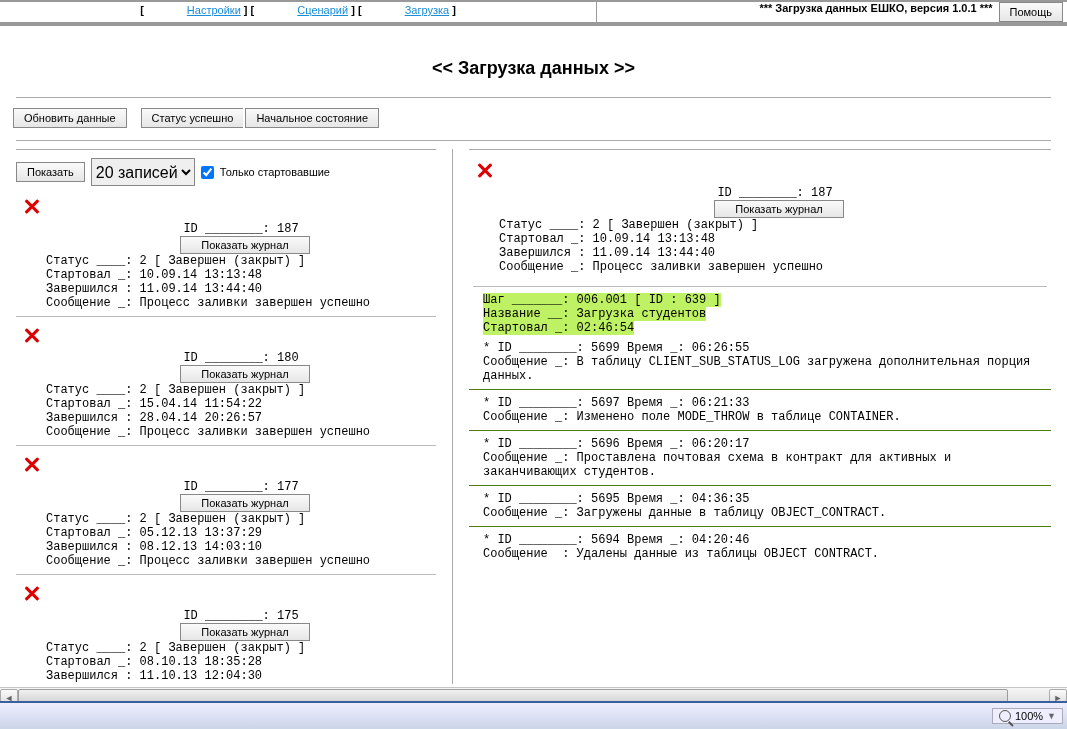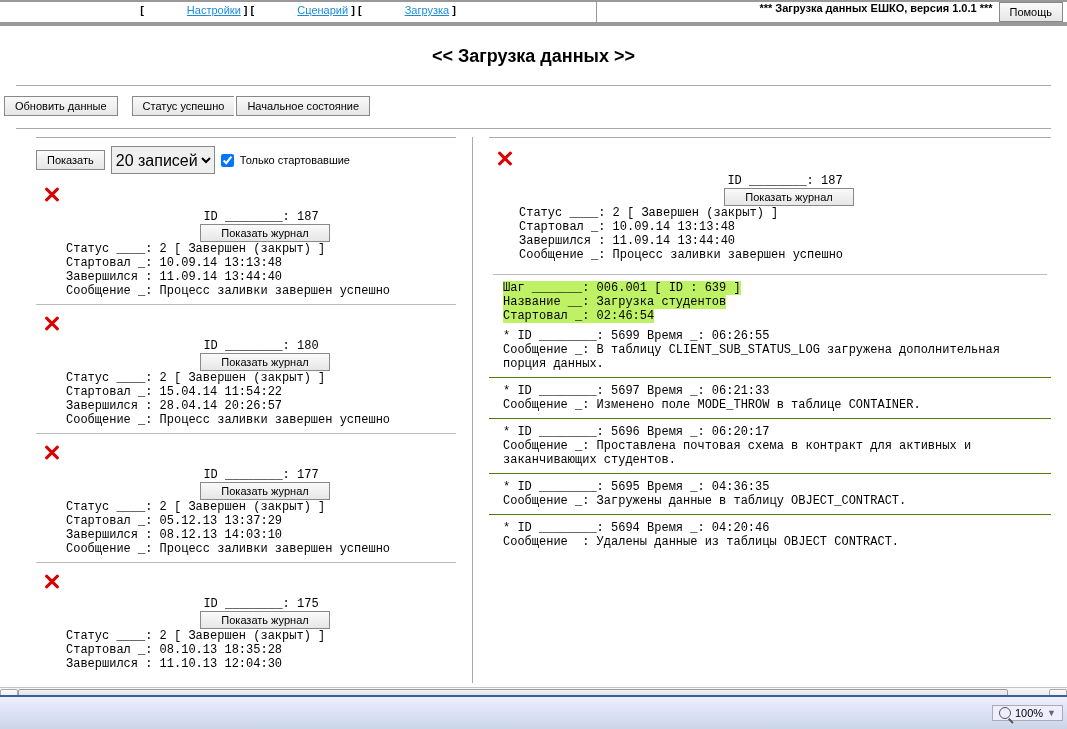--- a/index.html
+++ b/index.html
@@ -4,47 +4,47 @@
 <style>
 * { box-sizing: border-box; margin: 0; padding: 0; }
 body { font-family: Verdana, Arial, sans-serif; font-size: 11px; background: #fff; color: #000; }
 .page { width: 1067px; height: 729px; position: relative; overflow: hidden; }
 .content-wrap { height: 684px; overflow: hidden; }
 .topbar { display: flex; border-bottom: 2px solid #999; }
 .topbar-left { flex: 1; text-align: center; padding: 2px; border-right: 1px solid #999; border-top: 2px solid #999; border-bottom: 2px solid #999; }
 .topbar-right { width: 470px; text-align: right; padding: 0 4px; border-top: 2px solid #999; border-bottom: 2px solid #999; display: flex; align-items: flex-start; justify-content: flex-end; gap: 6px; }
 .topbar a { color: #1a8cd8; text-decoration: underline; margin-left: 40px; }
 .bracket { color: #000; font-weight: bold; }
-.title { text-align: center; font-size: 18px; font-weight: bold; padding: 20px 0 18px; }
+.title { text-align: center; font-size: 18px; font-weight: bold; padding: 32px 0 18px; }
 hr.sep { border: 0; border-top: 1px solid #aaa; margin: 0 16px; }
-.tabs { padding: 10px 4px 12px; display: flex; gap: 2px; align-items: center; }
+.tabs { padding: 10px 13px 12px; display: flex; gap: 2px; align-items: center; }
 .tab, .btn { background: linear-gradient(#fafafa,#e6e6e6); border: 1px solid #888; padding: 3px 10px; font-family: inherit; font-size: 11px; cursor: pointer; }
 .tab.inactive { border-right: 0; }
-.main { display: flex; gap: 16px; padding: 8px 16px; margin-left: 20px; }
+.main { display: flex; gap: 16px; padding: 8px 16px; }
 .left-col { width: 420px; border-top: 1px solid #aaa; padding-top: 8px; }
 .vsep { width: 1px; background: #aaa; }
 .right-col { flex: 1; border-top: 1px solid #aaa; padding-top: 8px; }
 .filter-row { display: flex; align-items: center; gap: 6px; margin-bottom: 8px; }
 select.records { font-size: 16px; border: 1px solid #888; height: 28px; }
 input[type=checkbox] { vertical-align: middle; }
 .del-icon { display: inline-block; width: 20px; height: 20px; position: relative; margin: 2px 0 2px 6px; }
 .del-icon::before, .del-icon::after { content: ""; position: absolute; top: 9px; left: 1px; width: 18px; height: 3px; background: #d00; border-radius: 1px; }
 .del-icon::before { transform: rotate(45deg); }
 .del-icon::after { transform: rotate(-45deg); }
 .block { margin-bottom: 6px; }
 .block-body { font-family: "Courier New", monospace; font-size: 12px; padding: 2px 0 6px 30px; white-space: pre; border-bottom: 1px solid #bbb; }
 .inline-btn { font-family: Verdana,Arial; font-size: 11px; background: linear-gradient(#fafafa,#e6e6e6); border: 1px solid #888; padding: 2px 20px; cursor: pointer; margin-left: 8px; }
 .step-hdr { font-family: "Courier New", monospace; font-size: 12px; white-space: pre; padding-left: 14px; margin-top: 6px; }
 .step-hdr span { background: #bef264; }
 .log-item { font-family: "Courier New", monospace; font-size: 12px; padding: 6px 4px 6px 14px; white-space: pre-wrap; border-bottom: 1px solid #4d7c0f; }
 .hscroll { position: absolute; left: 0; bottom: 22px; height: 20px; width: 1067px; background: linear-gradient(#f6f6f6,#dcdcdc); border-top: 1px solid #c5c5c5; display: flex; align-items: center; }
 .sb-btn { width: 18px; height: 18px; background: linear-gradient(#fbfbfb,#d8d8d8); border: 1px solid #aaa; border-radius: 2px; display: flex; align-items: center; justify-content: center; font-size: 9px; color: #666; }
 .sb-track { flex: 1; height: 18px; position: relative; }
 .sb-thumb { position: absolute; top: 0; height: 16px; background: linear-gradient(#f0f0f0,#cfcfcf); border: 1px solid #9c9c9c; border-radius: 2px; }
-.statusbar { position: absolute; bottom: 0; left: 0; right: 0; height: 34px; background: linear-gradient(#eef,#cbd5e8); border-top: 2px solid #3a5fa0; display: flex; justify-content: flex-end; align-items: center; padding: 0 4px; font-size: 11px; }
+.statusbar { position: absolute; bottom: 0; left: 0; right: 0; height: 28px; background: linear-gradient(#eef,#cbd5e8); border-top: 2px solid #3a5fa0; display: flex; justify-content: flex-end; align-items: center; padding: 0 4px; font-size: 11px; }
 .statusbar .zoom { display: flex; align-items: center; gap: 4px; border: 1px solid #aab; background: #eef; padding: 1px 6px; }
 .mag { display: inline-block; width: 12px; height: 12px; border: 1.5px solid #555; border-radius: 50%; position: relative; }
 .mag::after { content: ""; position: absolute; width: 6px; height: 1.5px; background: #555; bottom: -3px; right: -4px; transform: rotate(45deg); }
 .row1 { display: flex; align-items: center; flex-direction: column; }
 .sp { display: inline-block; }
 </style>
 </head>
 <body>
 
 <div class="page">

